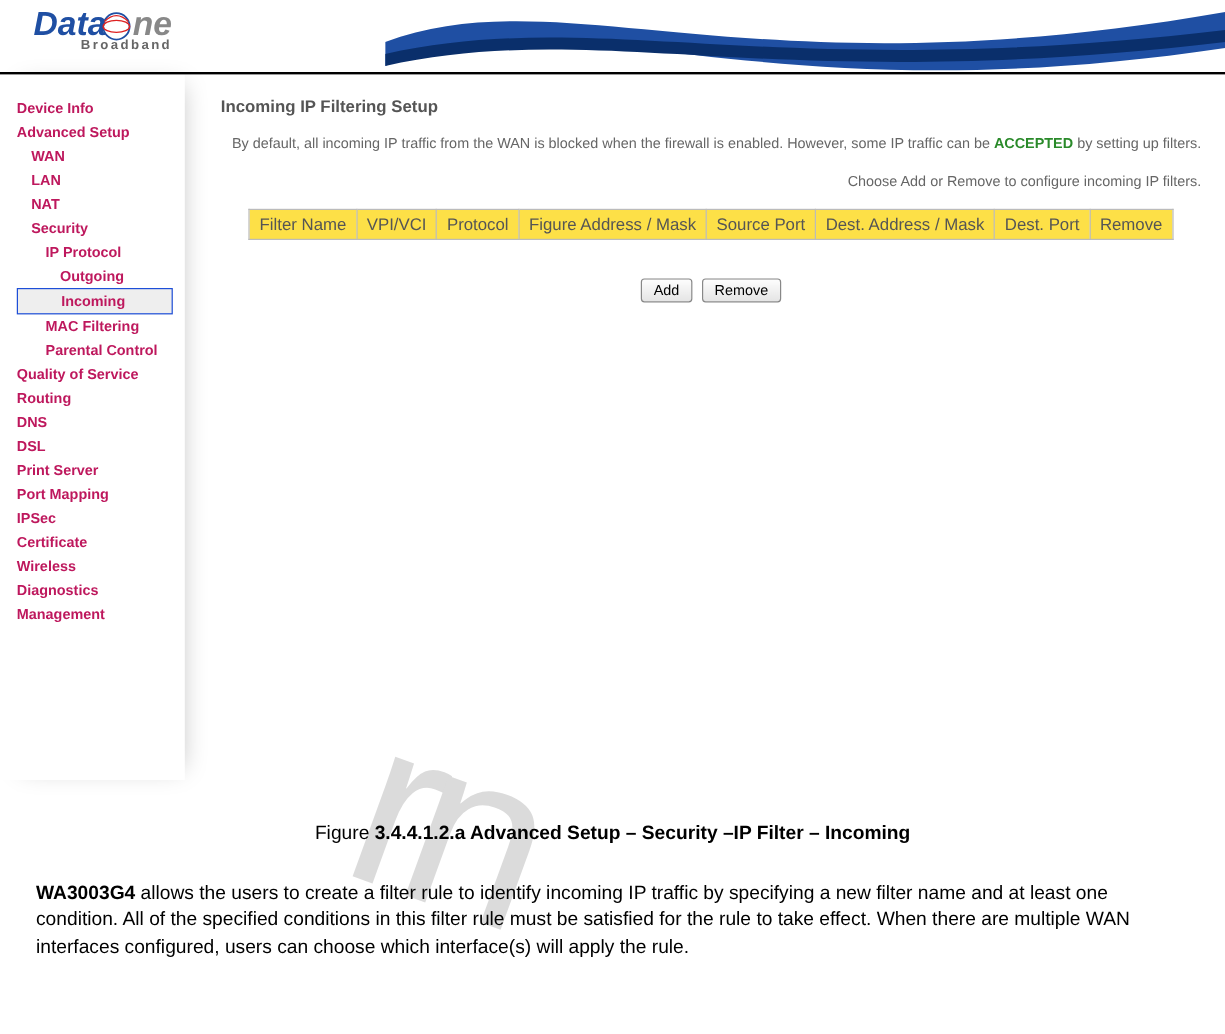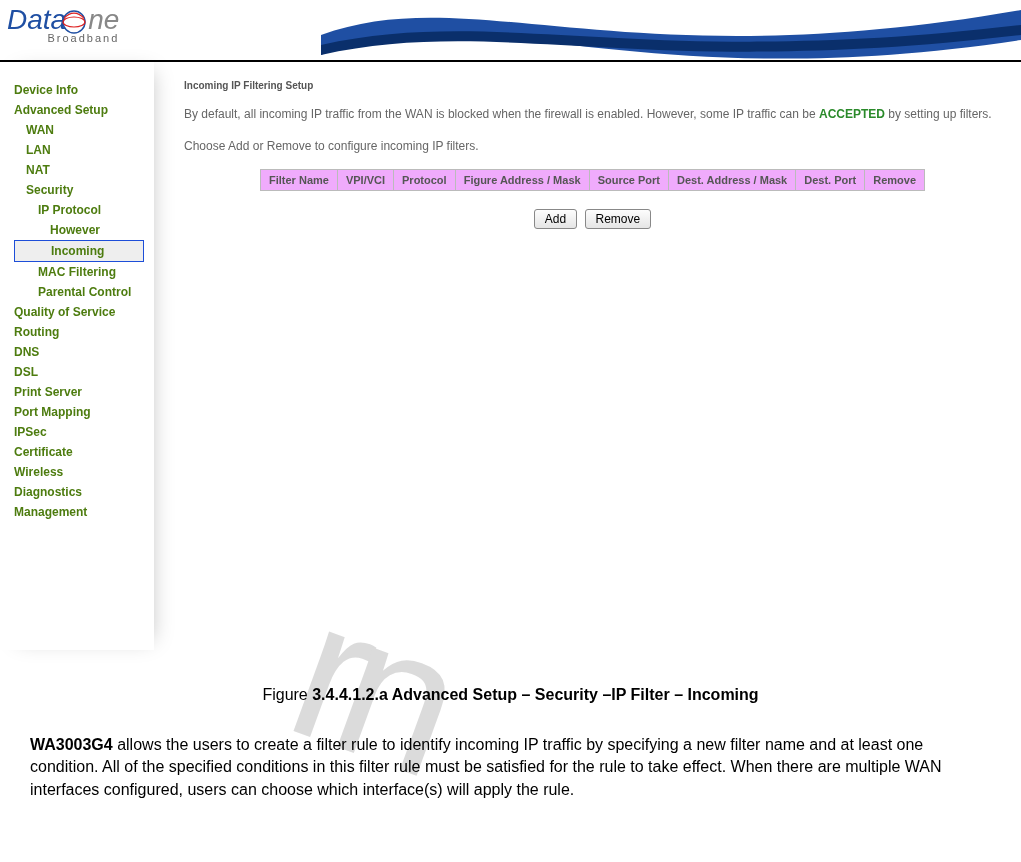--- a/index.html
+++ b/index.html
@@ -16,24 +16,24 @@
   }
   .logo-bar svg.swoosh {
     position: absolute;
     right: 0;
     top: 0;
     height: 60px;
     width: 700px;
   }
   .logo {
     position: absolute;
-    left: 7px;
+    left: 28px;
     top: 4px;
     font-size: 28px;
-    font-weight: normal;
+    font-weight: bold;
   }
   .logo .data-txt { color: #1f4fa3; font-style: italic; }
   .logo .one-txt { color: #888; font-style: italic; }
   .logo .bb { display:block; font-size:11px; letter-spacing:2px; color:#666; text-align:right; margin-top:-4px;}
   .logo-icon {
     display:inline-block;
     width:28px; height:28px;
     vertical-align:middle;
     margin-left:-6px;
   }
@@ -43,63 +43,63 @@
   .sidebar {
     width: 140px;
     padding: 18px 0 0 14px;
     font-size: 12px;
     background: #fff;
     border-right: 0;
     box-shadow: 8px 0 20px -10px rgba(0,0,0,0.25);
     min-height: 570px;
   }
   .sidebar .item {
-    color: #4d7c0f;
+    color: #be185d;
     font-weight: bold;
     padding: 3px 0;
     cursor: pointer;
   }
   .sidebar .item.sub { padding-left: 12px; }
   .sidebar .item.subsub { padding-left: 24px; }
   .sidebar .item.subsubsub { padding-left: 36px; }
   .sidebar .item.active {
     background: #eee;
     border: 1px solid #1d4ed8;
     margin-right: 10px;
     padding-left: 36px;
   }
   .content {
     flex: 1;
     padding: 18px 20px 0 30px;
     font-size: 12px;
     color: #666;
   }
   .content h3 {
-    font-size: 10px;
+    font-size: 14px;
     color: #555;
     margin: 0 0 14px 0;
   }
-  .desc, .desc2 { margin-bottom: 14px; line-height: 1.5; }
+  .desc, .desc2 { margin-bottom: 14px; line-height: 1.5; text-align: right; }
   .accepted { color: #2a8a2a; font-weight: bold; }
   table.filter {
     border-collapse: collapse;
     margin: 6px auto 0 auto;
   }
   table.filter th {
     border: 1px solid #bbb;
-    background: #f0abfc;
-    font-size: 11px;
+    background: #fde047;
+    font-size: 14px;
     color: #555;
-    font-weight: bold;
+    font-weight: normal;
     padding: 4px 8px;
     white-space: nowrap;
   }
   .btn-row {
     text-align: center;
-    margin-top: 18px;
+    margin-top: 32px;
   }
   .btn-row button {
     font-size: 12px;
     padding: 2px 10px;
     border: 1px solid #888;
     background: linear-gradient(#fdfdfd,#e5e5e5);
     border-radius: 3px;
     cursor: pointer;
     margin: 0 2px;
   }
@@ -153,21 +153,21 @@
 
 <div class="app-body">
   <div class="sidebar" id="sidebar">
       <div class="item ">Device Info</div>
       <div class="item ">Advanced Setup</div>
       <div class="item sub">WAN</div>
       <div class="item sub">LAN</div>
       <div class="item sub">NAT</div>
       <div class="item sub">Security</div>
       <div class="item subsub">IP Protocol</div>
-      <div class="item subsubsub">However</div>
+      <div class="item subsubsub">Outgoing</div>
       <div class="item subsubsub active">Incoming</div>
       <div class="item subsub">MAC Filtering</div>
       <div class="item subsub">Parental Control</div>
       <div class="item ">Quality of Service</div>
       <div class="item ">Routing</div>
       <div class="item ">DNS</div>
       <div class="item ">DSL</div>
       <div class="item ">Print Server</div>
       <div class="item ">Port Mapping</div>
       <div class="item ">IPSec</div>

